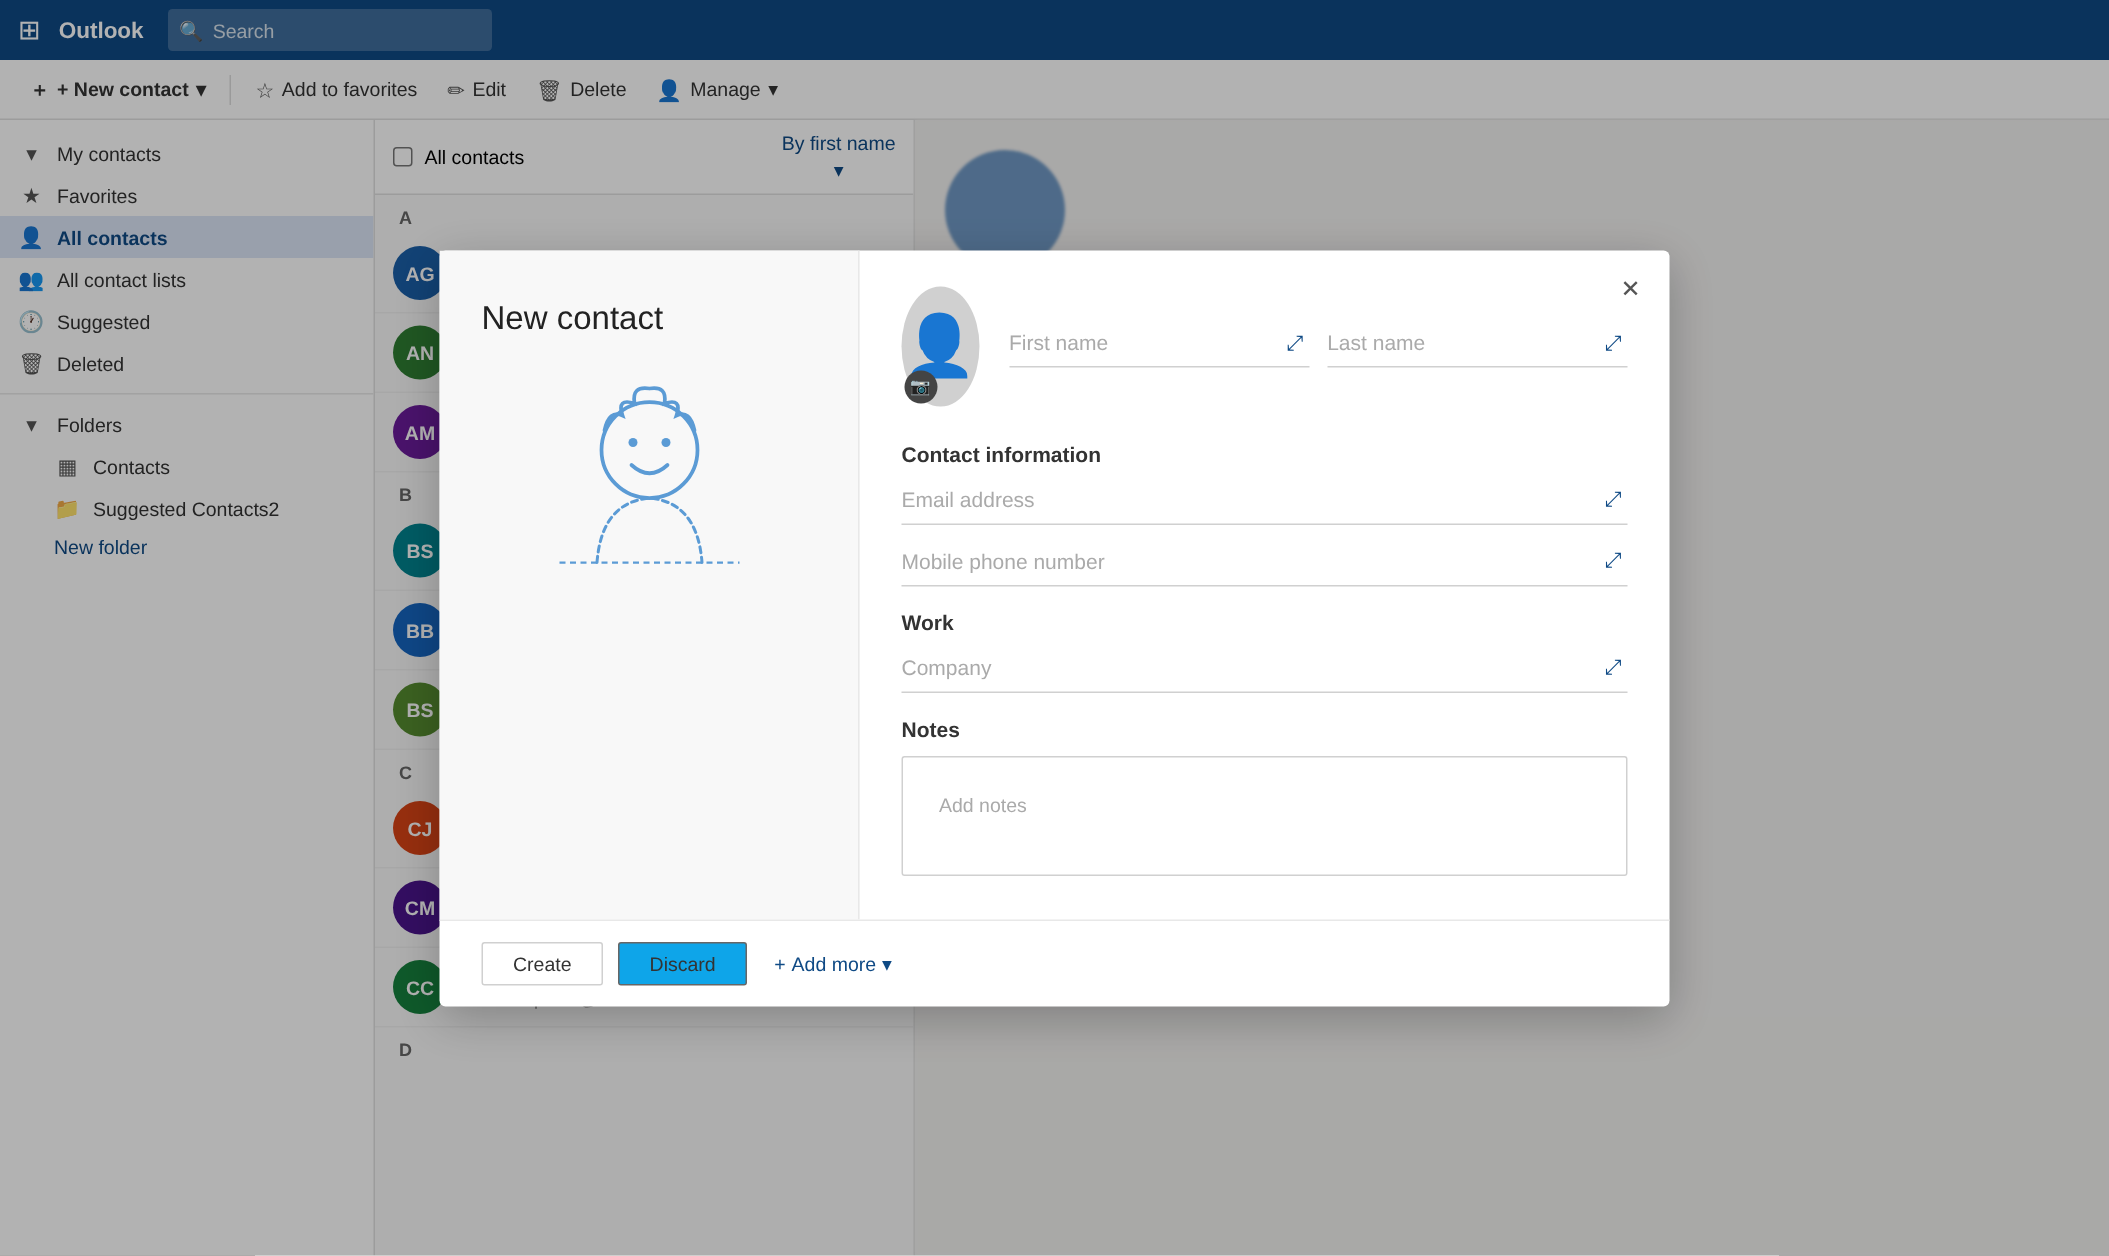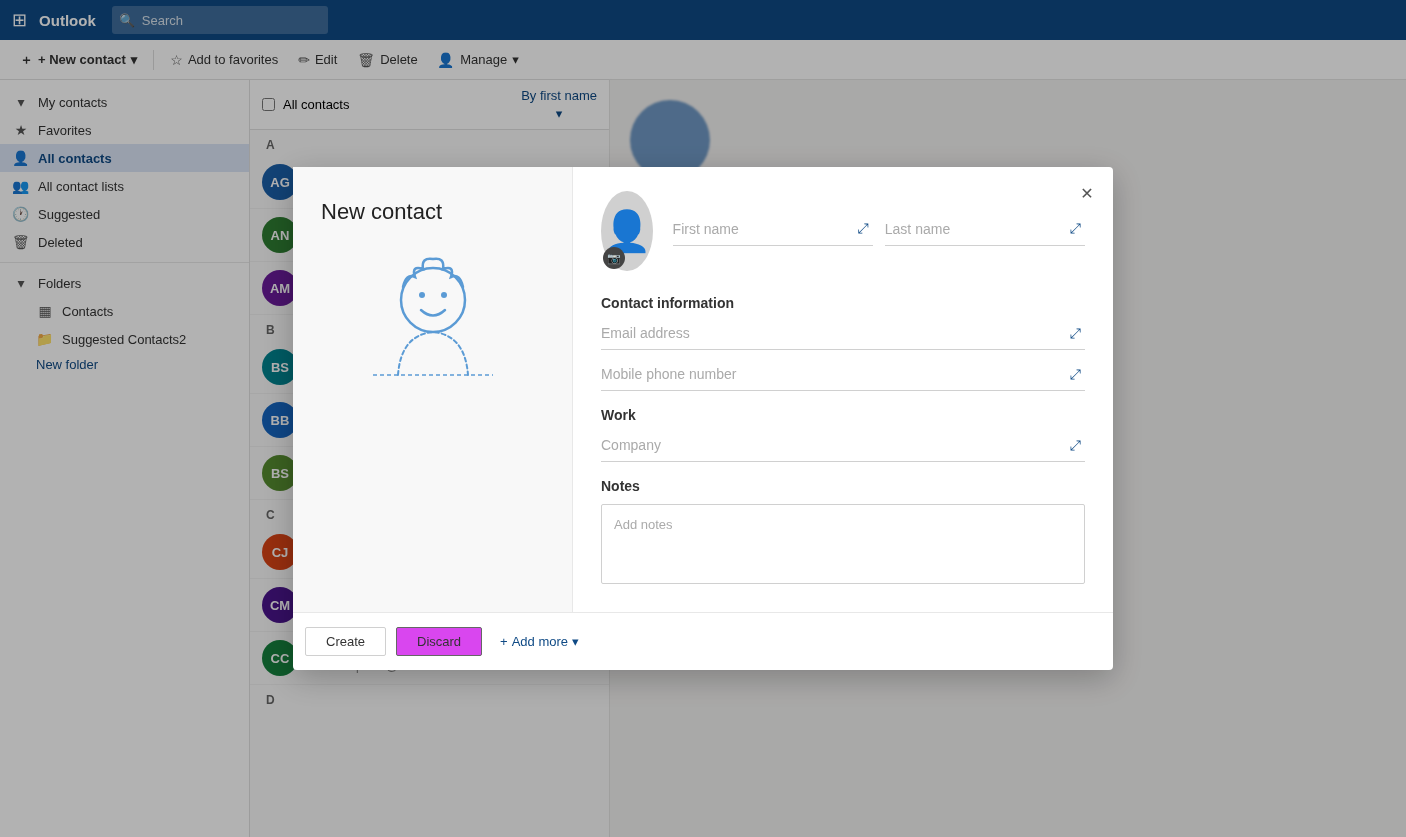--- a/index.html
+++ b/index.html
@@ -304,47 +304,47 @@
       font-weight: 600;
       color: #333;
       margin: 16px 0 10px;
     }
     .notes-section { margin-top: 16px; }
     .notes-textarea {
       width: 100%;
       height: 80px;
       border: 1px solid #d0d0d0;
       border-radius: 2px;
-      padding: 12px;
+      padding: 24px;
       font-size: 13px;
       color: #333;
       resize: none;
       outline: none;
     }
     .notes-textarea::placeholder { color: #aaa; }
     .modal-footer {
       display: flex;
       align-items: center;
-      padding: 14px 12px;
+      padding: 14px 28px;
       border-top: 1px solid #e8e8e8;
       gap: 10px;
     }
     .btn-create {
       padding: 6px 20px;
       border: 1px solid #d0d0d0;
       background: white;
       font-size: 13px;
       cursor: pointer;
       border-radius: 2px;
       color: #333;
     }
     .btn-discard {
       padding: 6px 20px;
       border: 1px solid #666;
-      background: #d946ef;
+      background: #0ea5e9;
       font-size: 13px;
       cursor: pointer;
       border-radius: 2px;
       color: #333;
       font-weight: 500;
     }
     .btn-add-more {
       display: flex;
       align-items: center;
       gap: 4px;

